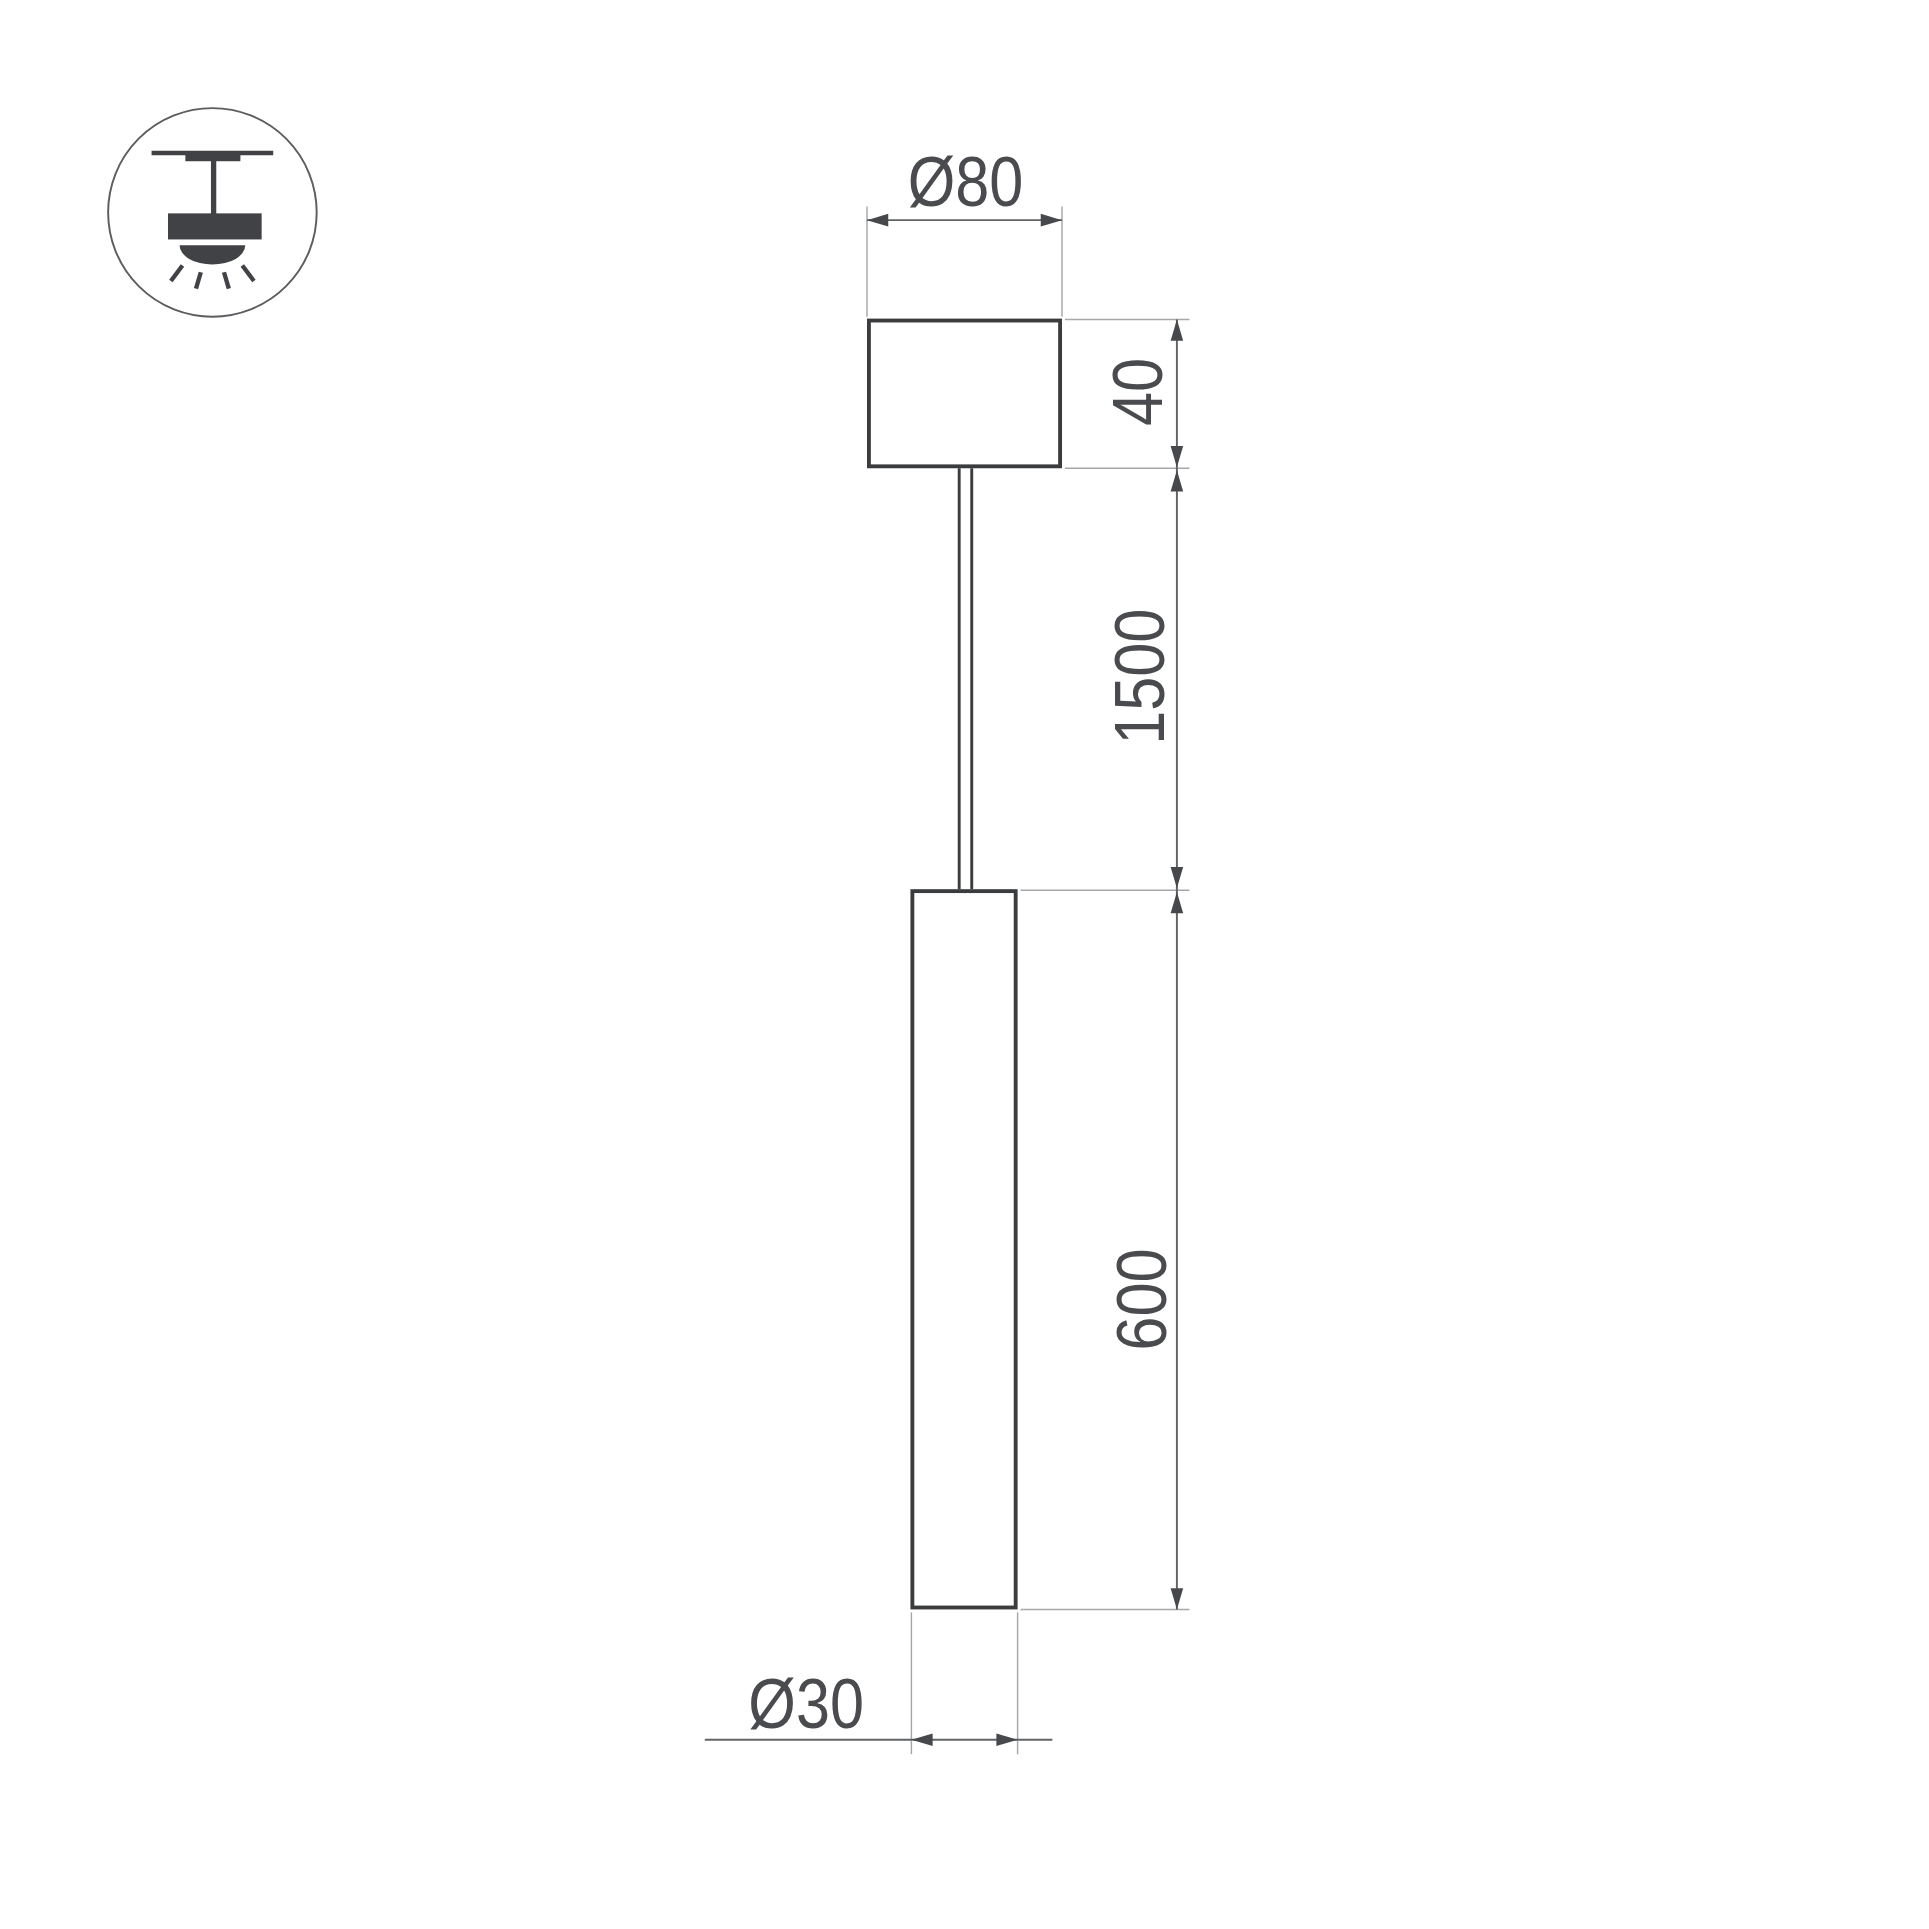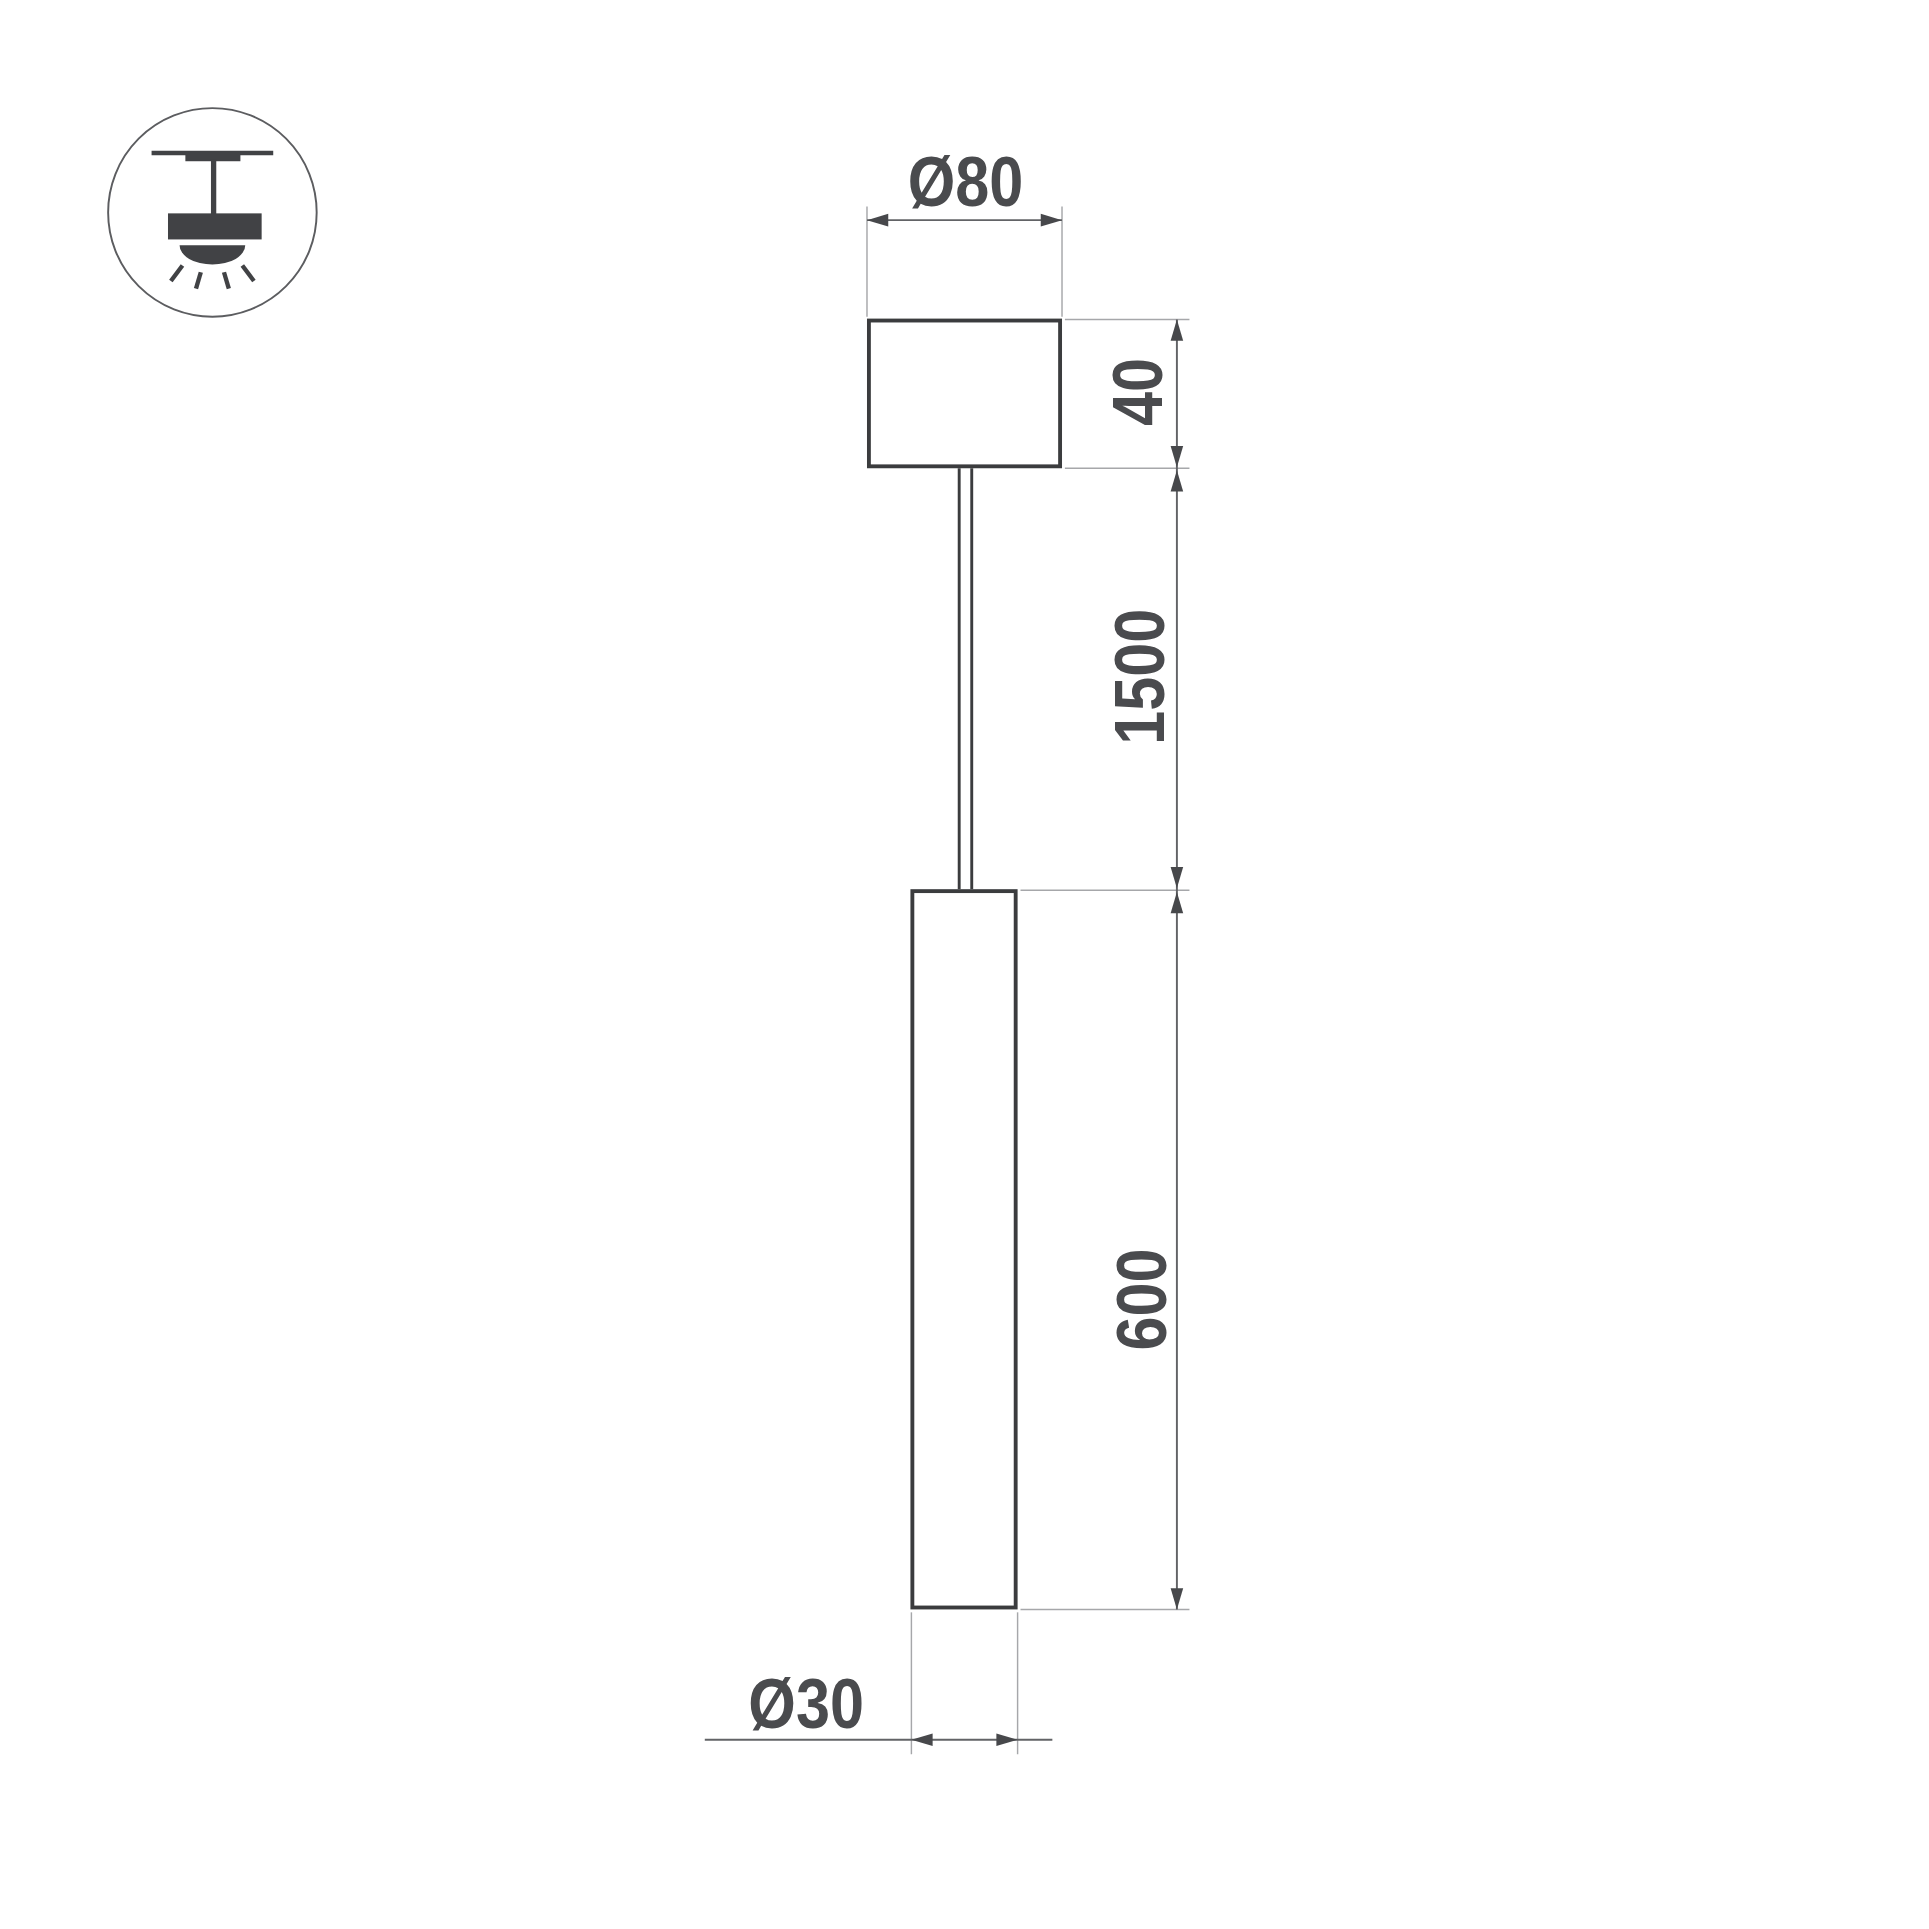--- a/index.html
+++ b/index.html
@@ -3,21 +3,20 @@
 <meta charset="utf-8">
 <style>
   html, body { margin: 0; padding: 0; background: #ffffff; }
   .canvas {
     position: relative;
     width: 1929px;
     height: 1929px;
     background: var(--background, #ffffff);
     overflow: hidden;
     font-family: "Liberation Sans", sans-serif;
-    font-weight: bold;
   }
   svg { display: block; }
 
   .shape  { fill: #ffffff; stroke: var(--outline, #3b3c3e); stroke-width: 4; }
   .cable  { stroke: var(--outline, #3b3c3e); stroke-width: 3; fill: none; }
   .ext    { stroke: var(--ext, #a6a7aa); stroke-width: 1.5; fill: none; }
   .dim    { stroke: var(--dim, #626366); stroke-width: 2; fill: none; }
   .arrow  { fill: var(--arrow, #47484b); stroke: none; }
   .ifill  { fill: var(--icon, #414245); stroke: none; }
   .iline  { stroke: var(--icon, #414245); fill: none; }

